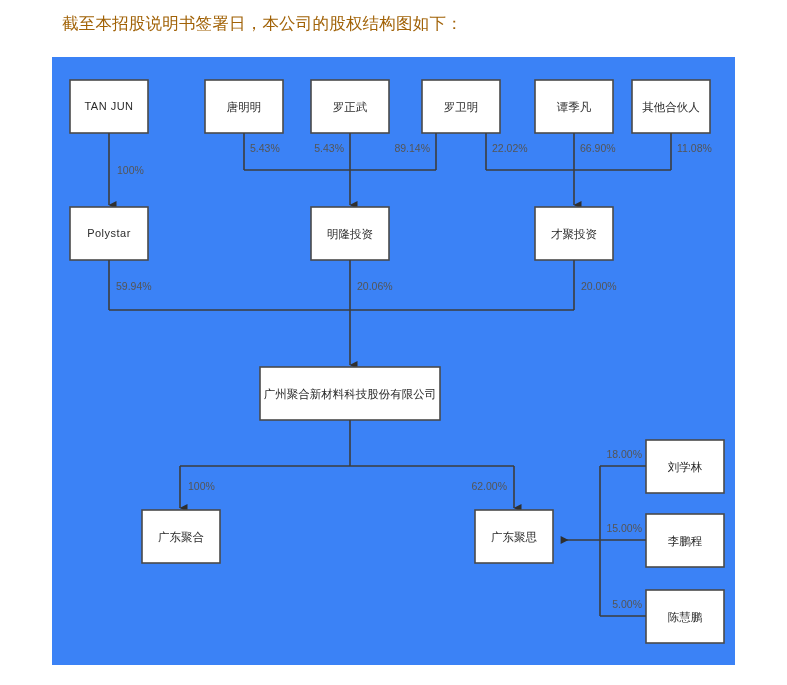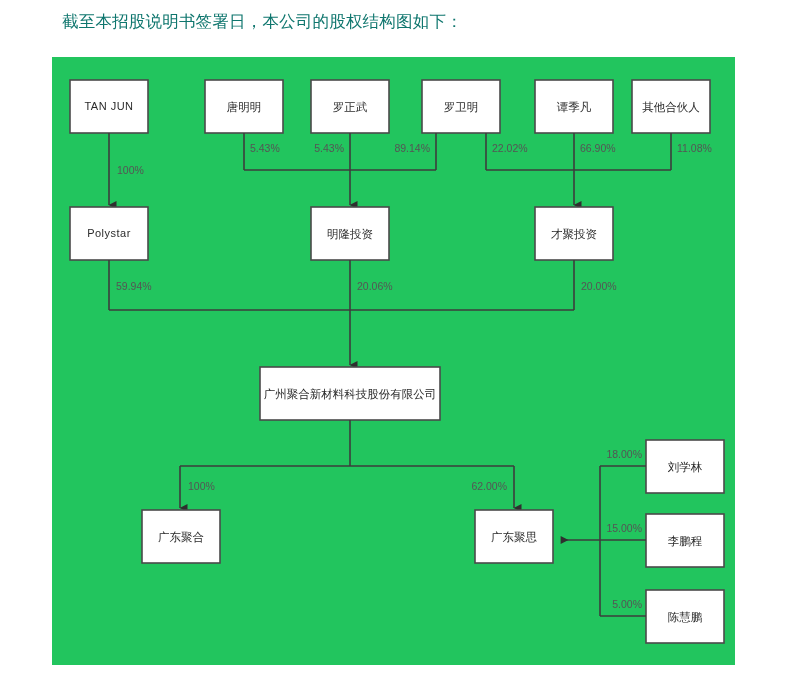--- a/index.html
+++ b/index.html
@@ -12,34 +12,34 @@
     height: 685px;
     font-family: "Liberation Sans", "DejaVu Sans", sans-serif;
     color: #1a1a1a;
     position: relative;
     overflow: hidden;
   }
   #page-heading {
     position: absolute;
     left: 62px;
     top: 10px;
-    font-family: Liberation Mono, monospace;
+    font-family: Liberation Sans, sans-serif;
     font-size: 16.5px;
     line-height: 26px;
-    color: #0f766e;
+    color: #a16207;
     letter-spacing: 0.2px;
     white-space: nowrap;
   }
   #diagram-canvas {
     position: absolute;
     left: 52px;
     top: 57px;
     width: 683px;
     height: 608px;
-    background: #22c55e;
+    background: #3b82f6;
   }
   svg.diagram {
     display: block;
     width: 683px;
     height: 608px;
   }
   .node-rect {
     fill: #ffffff;
     stroke: #4a4a4a;
     stroke-width: 1.6;

